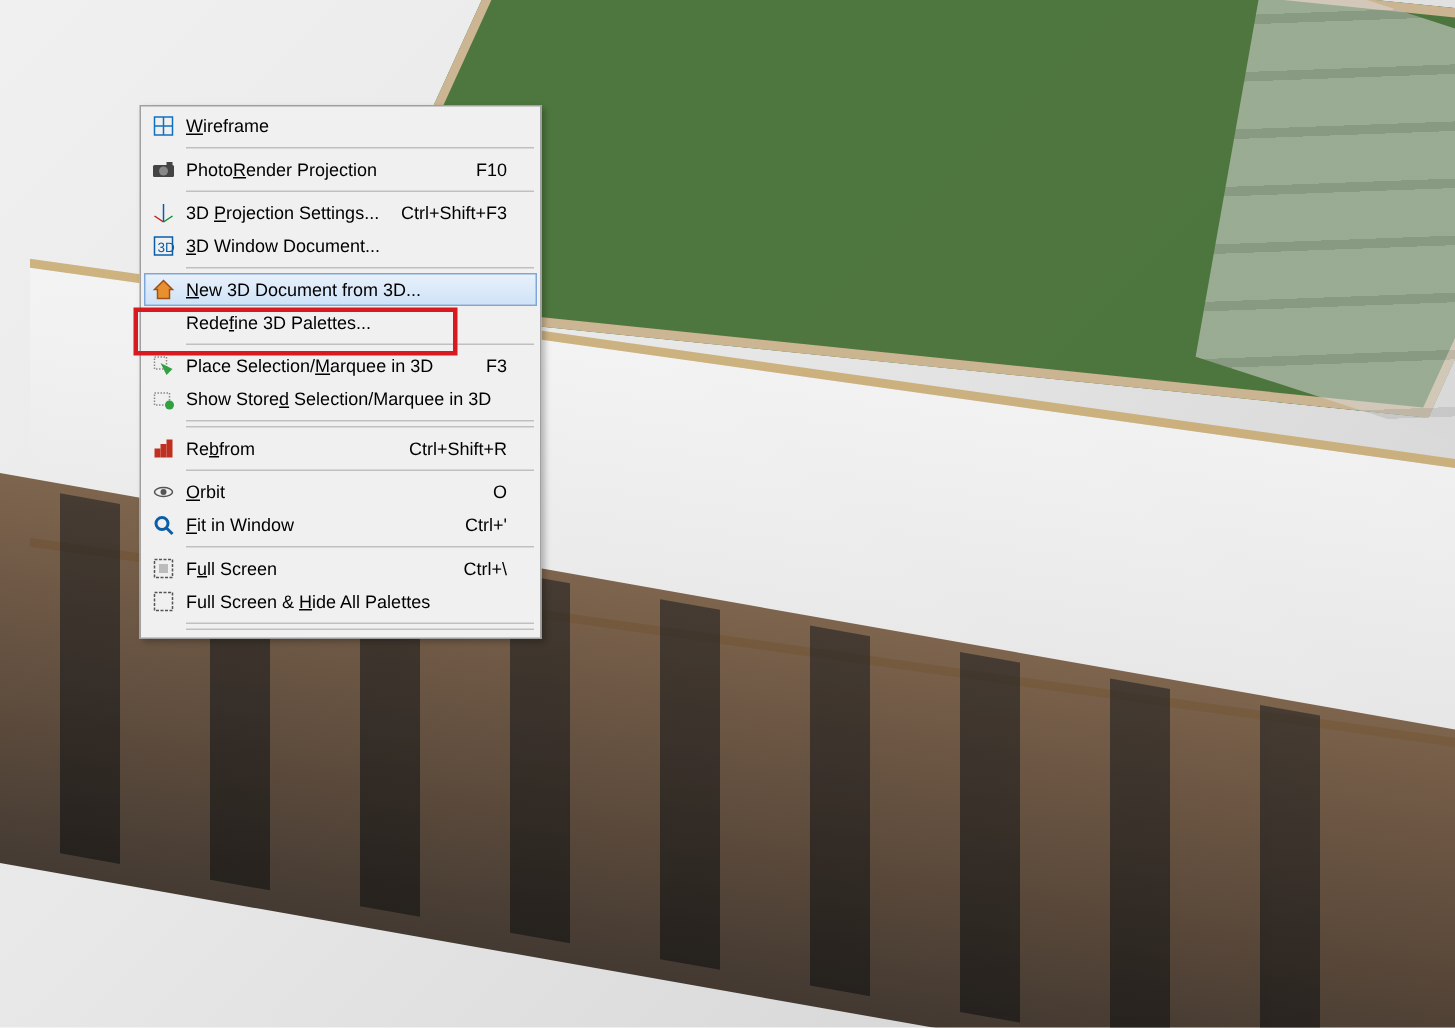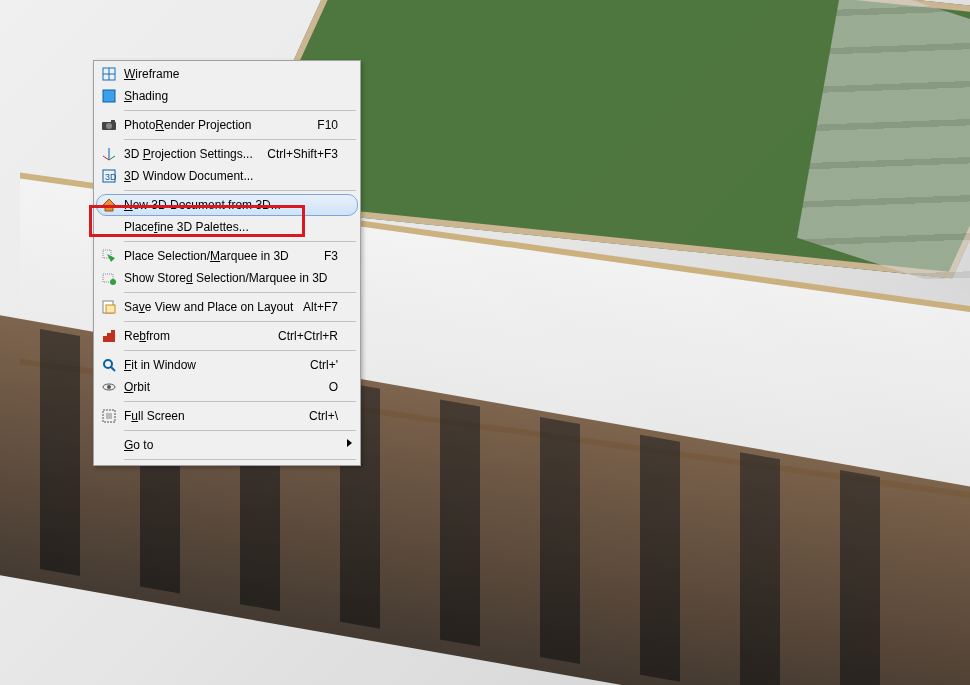--- a/index.html
+++ b/index.html
@@ -65,21 +65,21 @@
     left: 820px; top: 20px;
     width: 260px; height: 260px;
     background: repeating-linear-gradient(160deg, #d8d8d8 0 30px, #b8b8b8 30px 36px);
     transform: skew(-10deg, 18deg);
     opacity: 0.55;
   }
 
   .context-menu {
     position: absolute;
     left: 93px;
-    top: 60px;
+    top: 70px;
     width: 262px;
     background: #f0f0f0;
     border: 1px solid #a0a0a0;
     box-shadow: 2px 2px 4px rgba(0,0,0,0.25);
     padding: 2px;
   }
   .menu-item {
     position: relative;
     height: 22px;
     line-height: 22px;
@@ -117,21 +117,21 @@
     height: 1px;
     margin: 3px 2px 3px 28px;
     background: #c0c0c0;
   }
   .menu-item.hover {
     background: linear-gradient(#e8f0fb, #cfe3f7);
     border: 1px solid #7da7d9;
     padding: 0 19px 0 27px;
     height: 20px;
     line-height: 20px;
-    border-radius: 10px;
+    border-radius: 0;
   }
   .menu-item.hover .icon { left: 4px; top: 2px; }
 
   .call-out {
     position: absolute;
     border: 3px solid #d8191f;
     pointer-events: none;
   }
 </style>
 </head>
@@ -160,28 +160,20 @@
       <span class="icon">
         <svg width="16" height="16">
             <rect x="2" y="2" width="12" height="12" fill="none" stroke="#1070c0" stroke-width="1"></rect>
             <line x1="2" y1="8" x2="14" y2="8" stroke="#1070c0"></line>
             <line x1="8" y1="2" x2="8" y2="14" stroke="#1070c0"></line>
           </svg>
       </span>
       <span class="label"><span class="mn">W</span><span>ireframe</span></span>
     </div>
 
-    <div class="menu-item">
-      <span class="icon">
-        <svg width="16" height="16">
-            <rect x="2" y="2" width="12" height="12" fill="#3aa0e8" stroke="#0a5ea8"></rect>
-          </svg>
-      </span>
-      <span class="label"><span class="mn">S</span><span>hading</span></span>
-    </div>
 
     <div class="menu-sep"></div>
 
     <div class="menu-item">
       <span class="icon">
         <svg width="16" height="16">
             <rect x="1" y="5" width="14" height="8" rx="1" fill="#444"></rect>
             <circle cx="8" cy="9" r="3" fill="#888"></circle>
             <rect x="10" y="3" width="4" height="3" fill="#444"></rect>
           </svg>
@@ -219,21 +211,21 @@
     <div class="menu-item hover">
       <span class="icon">
         <svg width="16" height="16">
             <polygon points="8,2 14,8 12,8 12,14 4,14 4,8 2,8" fill="#e89030" stroke="#a05010"></polygon>
           </svg>
       </span>
       <span class="label"><span class="mn">N</span><span>ew 3D Document from 3D...</span></span>
     </div>
 
     <div class="menu-item">
-      <span class="label"><span>Place</span><span class="mn">f</span><span>ine 3D Palettes...</span></span>
+      <span class="label"><span>Rede</span><span class="mn">f</span><span>ine 3D Palettes...</span></span>
     </div>
 
     <div class="menu-sep"></div>
 
     <div class="menu-item">
       <span class="icon">
         <svg width="16" height="16">
             <rect x="2" y="2" width="8" height="8" fill="none" stroke="#888" stroke-dasharray="1 1"></rect>
             <polygon points="6,6 14,10 10,14" fill="#30a040"></polygon>
           </svg>
@@ -248,89 +240,83 @@
         <svg width="16" height="16">
             <rect x="2" y="4" width="10" height="8" fill="none" stroke="#888" stroke-dasharray="1 1"></rect>
             <circle cx="12" cy="12" r="3" fill="#30a040"></circle>
           </svg>
       </span>
       <span class="label"><span>Show Store</span><span class="mn">d</span><span> Selection/Marquee in 3D</span></span>
     </div>
 
     <div class="menu-sep"></div>
 
-    <div class="menu-item">
-      <span class="icon">
-        <svg width="16" height="16">
-            <rect x="2" y="2" width="10" height="12" fill="#fff" stroke="#888"></rect>
-            <rect x="5" y="6" width="9" height="8" fill="#ffe8b0" stroke="#c09020"></rect>
-          </svg>
-      </span>
-      <span class="label"><span>Sa</span><span class="mn">v</span><span>e View and Place on Layout</span></span>
-      <span class="shortcut">Alt+F7</span>
-    </div>
 
     <div class="menu-sep"></div>
 
     <div class="menu-item">
       <span class="icon">
         <svg width="16" height="16">
             <rect x="2" y="8" width="4" height="6" fill="#c03020"></rect>
             <rect x="6" y="5" width="4" height="9" fill="#c03020"></rect>
             <rect x="10" y="2" width="4" height="12" fill="#c03020"></rect>
           </svg>
       </span>
       <span class="label"><span>Re</span><span class="mn">b</span><span>from</span></span>
-      <span class="shortcut">Ctrl+Ctrl+R</span>
-    </div>
-
-    <div class="menu-sep"></div>
+      <span class="shortcut">Ctrl+Shift+R</span>
+    </div>
+
+    <div class="menu-sep"></div>
+
+    <div class="menu-item">
+      <span class="icon">
+        <svg width="16" height="16">
+            <ellipse cx="8" cy="8" rx="6" ry="3" fill="none" stroke="#555"></ellipse>
+            <circle cx="8" cy="8" r="2" fill="#555"></circle>
+          </svg>
+      </span>
+      <span class="label"><span class="mn">O</span><span>rbit</span></span>
+      <span class="shortcut">O</span>
+    </div>
 
     <div class="menu-item">
       <span class="icon">
         <svg width="16" height="16">
             <circle cx="7" cy="7" r="4" fill="none" stroke="#0a5ea8" stroke-width="2"></circle>
             <line x1="10" y1="10" x2="14" y2="14" stroke="#0a5ea8" stroke-width="2"></line>
           </svg>
       </span>
       <span class="label"><span class="mn">F</span><span>it in Window</span></span>
       <span class="shortcut">Ctrl+'</span>
     </div>
 
-    <div class="menu-item">
-      <span class="icon">
-        <svg width="16" height="16">
-            <ellipse cx="8" cy="8" rx="6" ry="3" fill="none" stroke="#555"></ellipse>
-            <circle cx="8" cy="8" r="2" fill="#555"></circle>
-          </svg>
-      </span>
-      <span class="label"><span class="mn">O</span><span>rbit</span></span>
-      <span class="shortcut">O</span>
-    </div>
-
     <div class="menu-sep"></div>
 
     <div class="menu-item">
       <span class="icon">
         <svg width="16" height="16">
             <rect x="2" y="2" width="12" height="12" fill="none" stroke="#555" stroke-dasharray="2 1"></rect>
             <rect x="5" y="5" width="6" height="6" fill="#bbb"></rect>
           </svg>
       </span>
       <span class="label"><span>F</span><span class="mn">u</span><span>ll Screen</span></span>
       <span class="shortcut">Ctrl+\</span>
     </div>
 
-
-    <div class="menu-sep"></div>
-
-    <div class="menu-item">
-      <span class="label"><span class="mn">G</span><span>o to</span></span>
-      <span class="arrow"></span>
-    </div>
+    <div class="menu-item">
+      <span class="icon">
+        <svg width="16" height="16">
+            <rect x="2" y="2" width="12" height="12" fill="none" stroke="#555" stroke-dasharray="2 1"></rect>
+          </svg>
+      </span>
+      <span class="label"><span>Full Screen &amp; </span><span class="mn">H</span><span>ide All Palettes</span></span>
+    </div>
+
+    <div class="menu-sep"></div>
+
 
     <div class="menu-sep"></div>
 
 
   </div>
 
   <div class="call-out" style="left:89px; top:205px; width:210px; height:26px;"></div>
 </div>
 
 </body></html>

